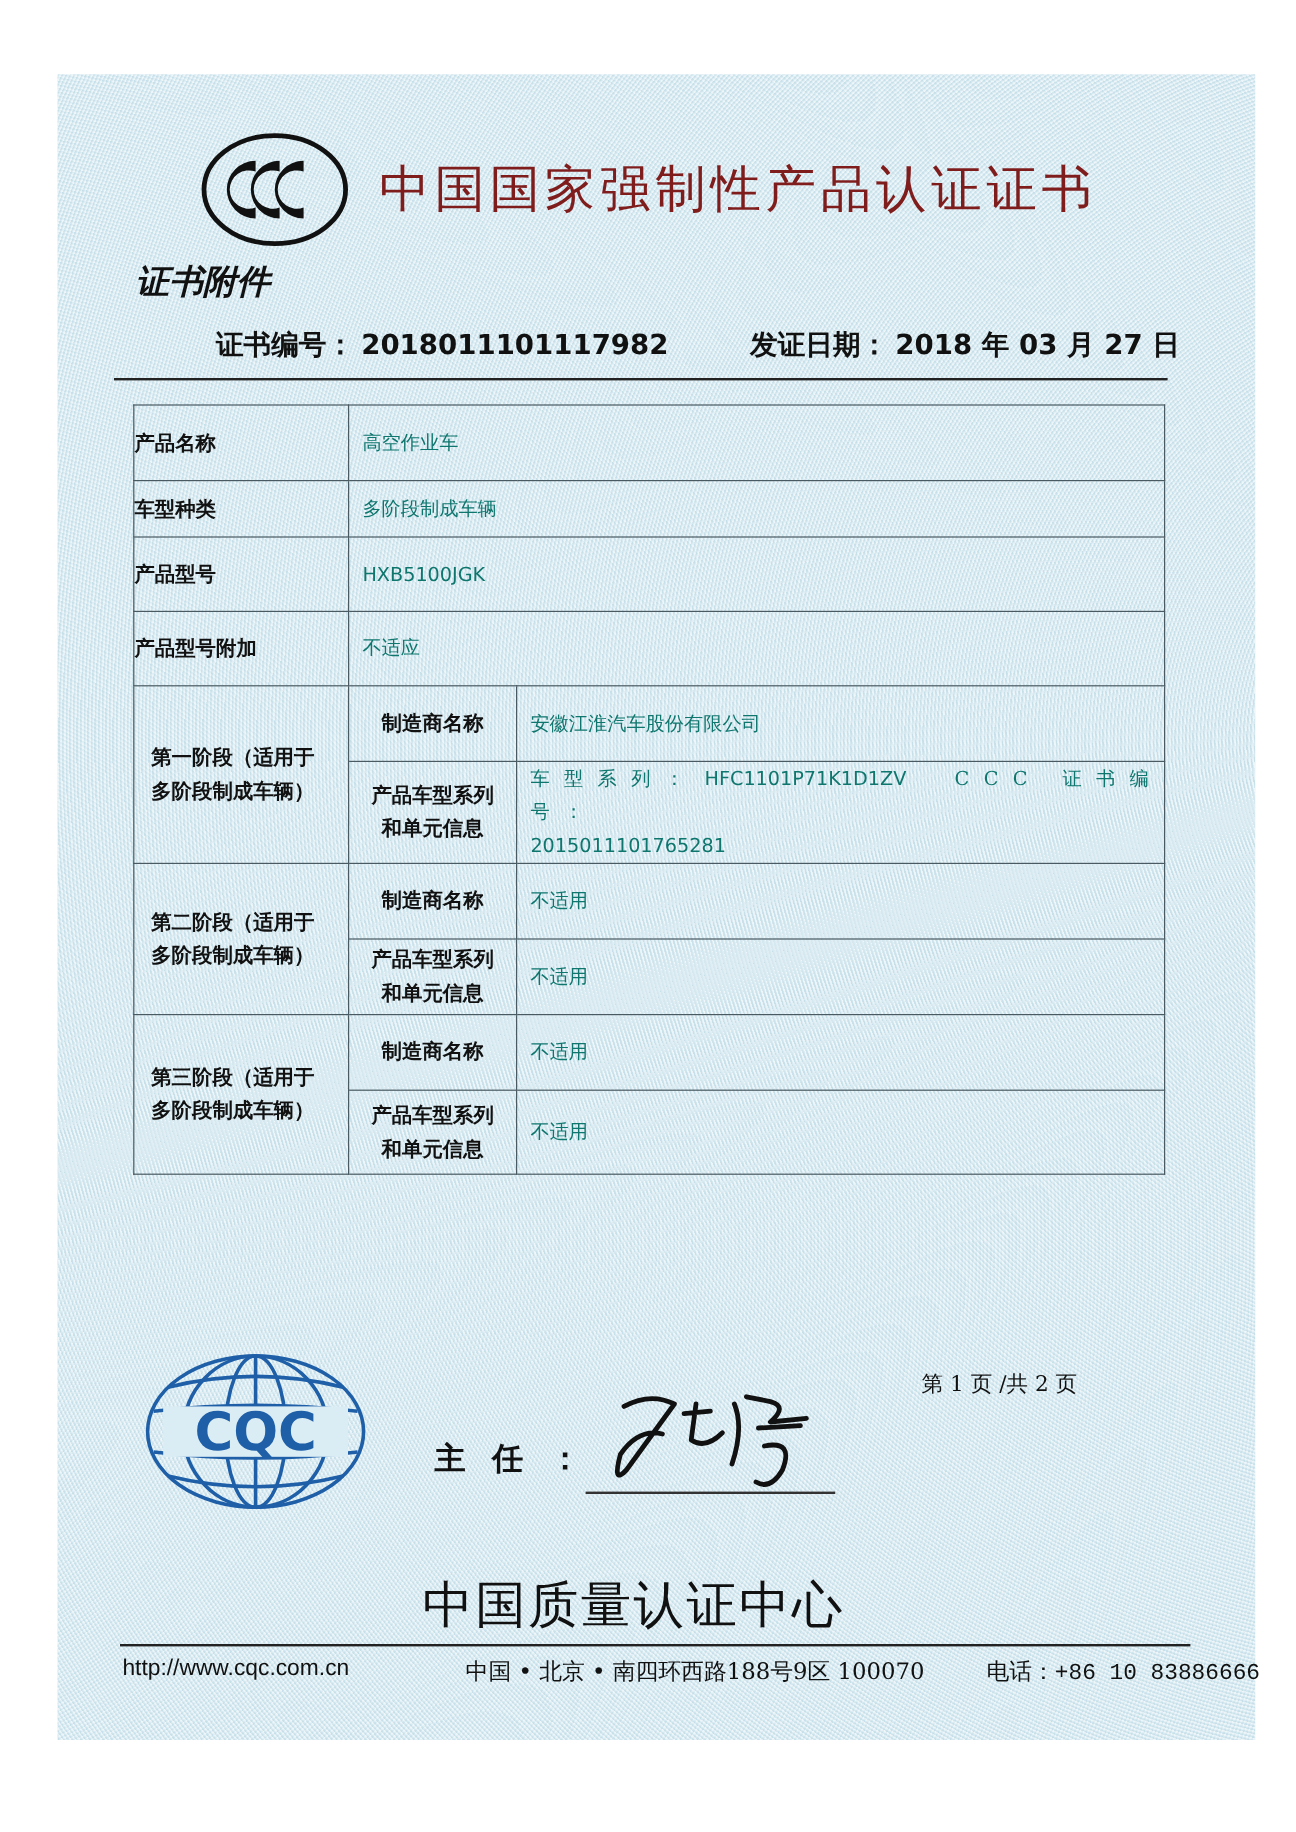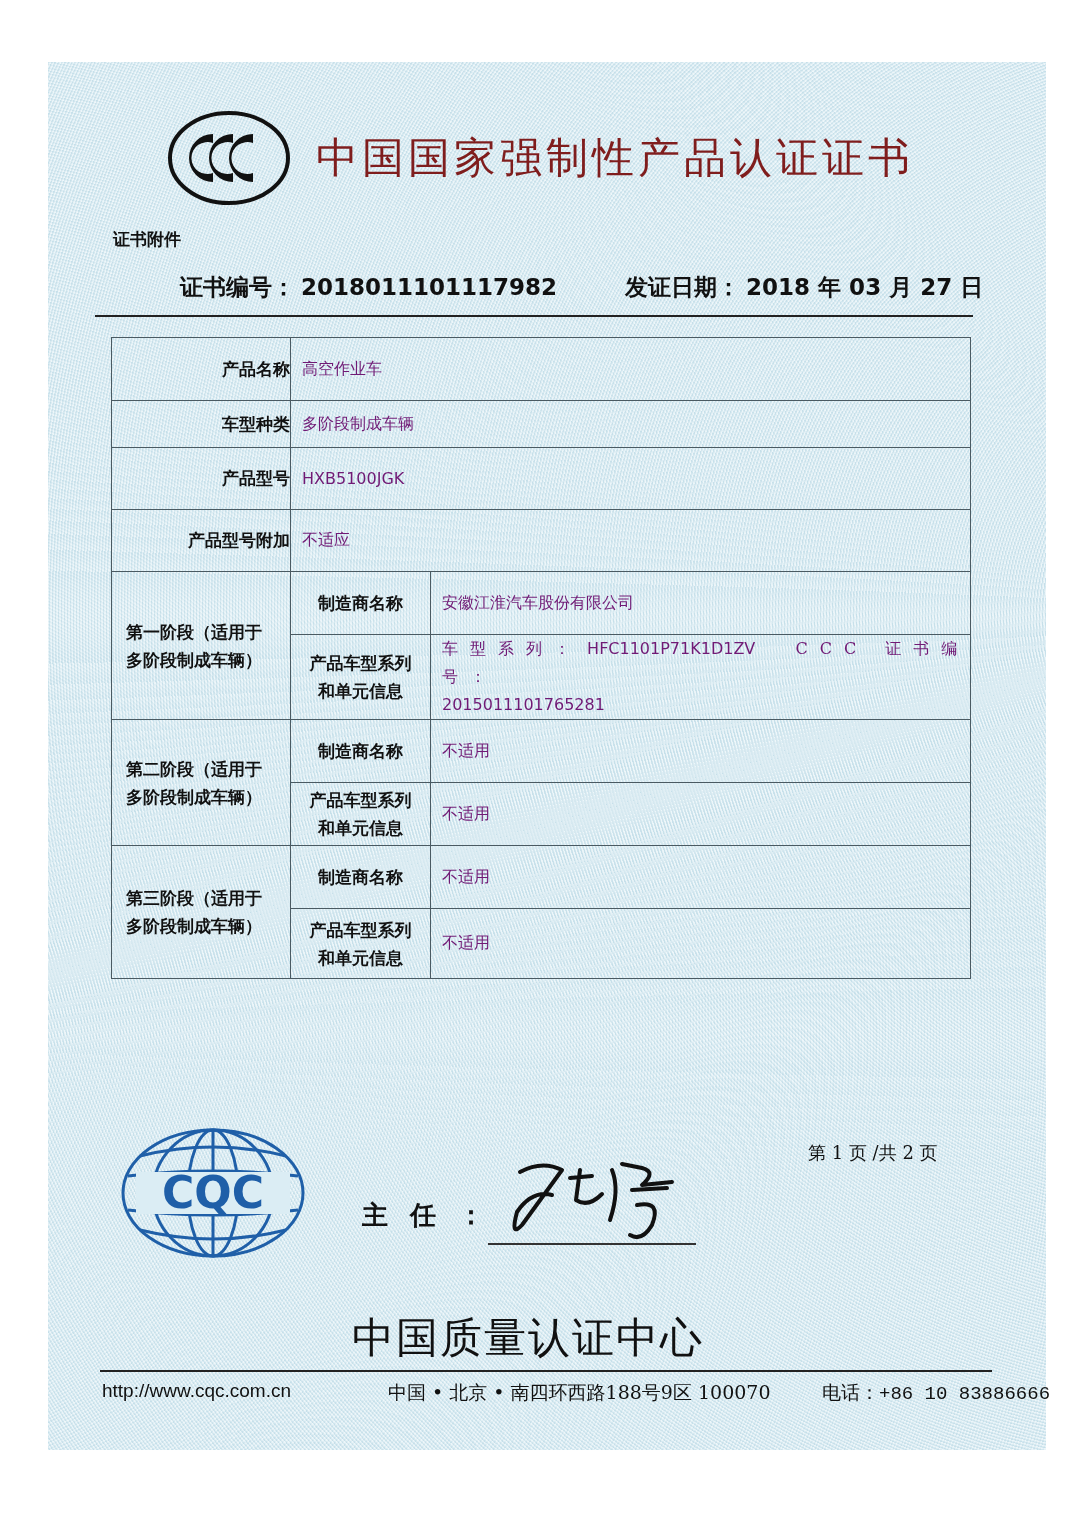--- a/index.html
+++ b/index.html
@@ -11,37 +11,37 @@
     .paper {
       position: absolute; left: 48px; top: 62px; width: 998px; height: 1388px;
       background-color: #dbedf4;
       background-image:
         repeating-radial-gradient(circle at 120% 40%, rgba(255,255,255,0.35) 0px, rgba(255,255,255,0.35) 1px, rgba(170,205,220,0.25) 2px, rgba(170,205,220,0.25) 3px),
         repeating-radial-gradient(circle at -20% 70%, rgba(255,255,255,0.25) 0px, rgba(255,255,255,0.25) 1px, rgba(160,200,215,0.18) 2px, rgba(160,200,215,0.18) 3px);
     }
     .abs { position: absolute; }
     .ccc-logo { left: 167px; top: 110px; width: 124px; height: 96px; }
     .title { left: 316px; top: 130px; font-size: 42px; letter-spacing: 4px; font-family: "DejaVu Sans", sans-serif; color: #7f1d1d; white-space: nowrap; }
-    .subtitle { left: 113px; top: 228px; font-size: 17px; font-family: "DejaVu Serif", serif; font-weight: bold; }
+    .subtitle { left: 113px; top: 216px; font-size: 28px; font-family: "DejaVu Serif", serif; font-weight: bold; font-style: italic; }
     .certline { left: 180px; top: 272px; font-size: 23px; font-weight: bold; white-space: nowrap; font-family: "DejaVu Sans", sans-serif; }
     .certline span { margin-right: 6px; }
     .hr-top { left: 95px; top: 315px; width: 878px; height: 2px; background: #222; }
     table.grid {
       position: absolute; left: 111px; top: 337px; width: 860px; border-collapse: collapse;
       font-family: "DejaVu Serif", serif;
     }
     table.grid td { border: 1.5px solid #4a5a62; padding: 0; vertical-align: middle; }
-    td.lab { width: 178px; text-align: right; font-size: 17px; font-weight: bold; }
+    td.lab { width: 178px; text-align: left; font-size: 17px; font-weight: bold; }
     td.sublab { width: 139px; text-align: center; font-size: 17px; font-weight: bold; line-height: 28px; }
-    td.val { padding-left: 11px !important; font-size: 16px; color: #701a75; }
+    td.val { padding-left: 11px !important; font-size: 16px; color: #0f766e; }
     td.stage { font-size: 17px; font-weight: bold; padding-left: 14px !important; line-height: 28px; }
     .mono { font-family: "DejaVu Sans", sans-serif; font-size: 16px; }
     .spaced { letter-spacing: 12px; }
     .cqc-logo { left: 118px; top: 1126px; width: 190px; height: 134px; }
-    .pageno { left: 768px; top: 1141px; font-size: 18px; font-family: "DejaVu Serif", serif; white-space: nowrap; padding-left: 40px; }
+    .pageno { left: 768px; top: 1141px; font-size: 18px; font-family: "DejaVu Serif", serif; white-space: nowrap; }
     .director { left: 362px; top: 1198px; font-size: 26px; font-weight: bold; letter-spacing: 22px; white-space: nowrap; text-align: center; }
     .sign { left: 492px; top: 1150px; width: 210px; height: 100px; }
     .sign-line { left: 488px; top: 1243px; width: 208px; height: 2px; background: #333; }
     .center-name { left: 352px; top: 1310px; font-size: 42px; letter-spacing: 2px; white-space: nowrap; }
     .hr-bottom { left: 100px; top: 1370px; width: 892px; height: 2px; background: #222; }
     .foot { top: 1380px; font-size: 19px; white-space: nowrap; }
     .foot.url { left: 102px; font-family: "Liberation Sans", sans-serif; }
     .foot.addr { left: 388px; font-family: "DejaVu Serif", serif; text-align: center; }
     .foot.tel { left: 822px; font-family: Liberation Mono, monospace; }
   </style>

